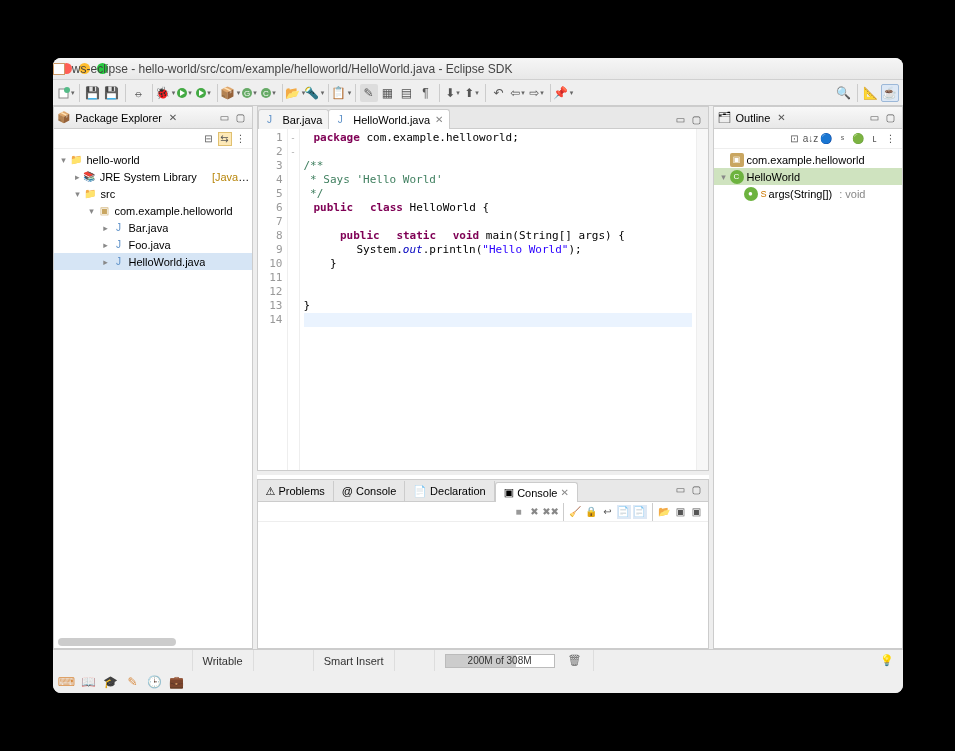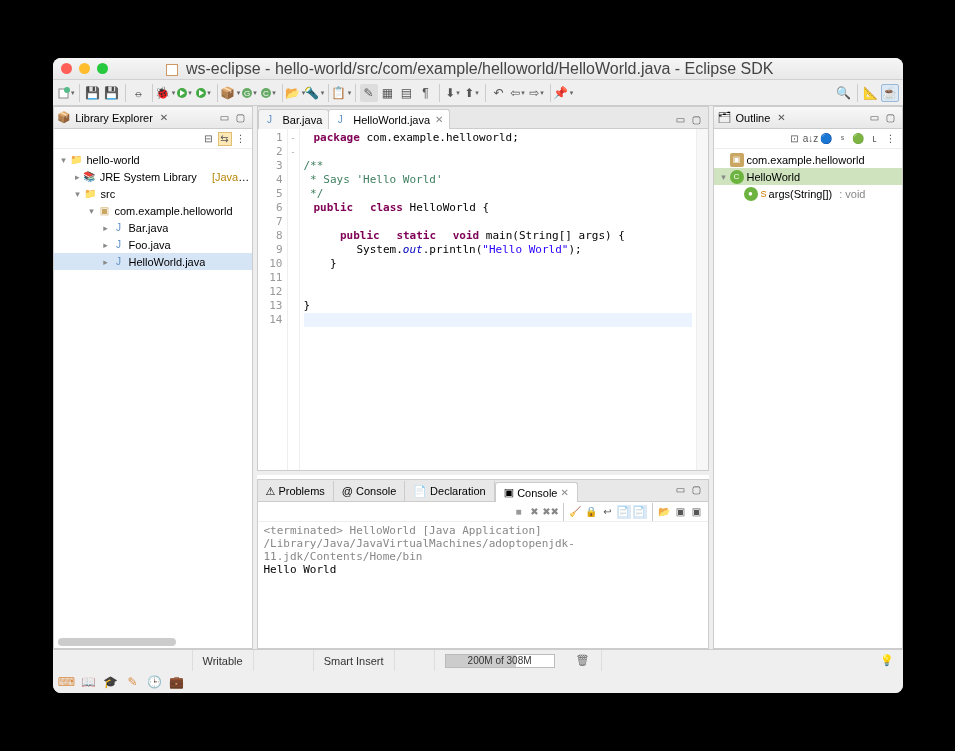--- a/index.html
+++ b/index.html
@@ -4,21 +4,21 @@
 <style>
 * { box-sizing: border-box; margin: 0; padding: 0; }
 body { background: #000; font-family: -apple-system, "Helvetica Neue", Arial, sans-serif; font-size: 11px; display: flex; align-items: center; justify-content: center; height: 751px; width: 955px; }
 .window { width: 850px; height: 635px; background: #eeeeee; border-radius: 8px; box-shadow: 0 10px 40px rgba(0,0,0,0.5); overflow: hidden; display: flex; flex-direction: column; }
 
 
 .titlebar { height: 22px; background: linear-gradient(#f6f6f6,#e8e8e8); display: flex; align-items: center; padding: 0 8px; border-bottom: 1px solid #d0d0d0; position: relative; }
 .traffic { display: flex; gap: 7px; }
 .traffic span { width: 11px; height: 11px; border-radius: 50%; display: block; }
 .tr-red { background: #ff5f56; } .tr-yel { background: #ffbd2e; } .tr-grn { background: #27c93f; }
-.title { position: absolute; left: 0; right: 16px; text-align: center; font-size: 16px; color: #444; pointer-events: none; }
+.title { position: absolute; left: 0; right: 16px; font-size: 12px; color: #444; pointer-events: none; }
 .title-icon { display:inline-block; width:12px; height:12px; background:#fff; border:1px solid #c96; vertical-align:-2px; margin-right:4px; }
 
 
 .toolbar { height: 26px; background: #efefef; border-bottom: 1px solid #ccc; display: flex; align-items: center; padding: 0 4px; gap: 1px; }
 .tb-sep { width: 1px; height: 18px; background: #ccc; margin: 0 3px; }
 .tb-btn { width: 18px; height: 18px; display: flex; align-items: center; justify-content: center; cursor: pointer; border-radius: 2px; font-size: 12px; color: #555; }
 .tb-btn.dropdown::after { content: "▾"; font-size: 7px; margin-left: 1px; color: #666; }
 .tb-spacer { flex: 1; }
 
 
@@ -185,21 +185,21 @@
     <div class="tb-sep"></div>
     <div class="tb-btn">📐</div>
     <div class="tb-btn" style="background:#dde8f5;border:1px solid #9cb8d8">☕</div>
   </div>
 
   <div class="main">
 
     <div class="left-pane">
       <div class="view-header">
         <span>📦</span>
-        <span class="vh-title">Library Explorer</span>
+        <span class="vh-title">Package Explorer</span>
         <span class="vh-btn">✕</span>
         <div class="vh-icons">
           <span class="vh-btn">▭</span>
           <span class="vh-btn">▢</span>
         </div>
       </div>
       <div class="mini-toolbar">
         <span class="vh-btn">⊟</span>
         <span class="vh-btn" style="background:#fde9b8;border:1px solid #e0c070">⇆</span>
         <span class="vh-btn">⋮</span>
@@ -335,24 +335,20 @@
           <span class="vh-btn">🧹</span>
           <span class="vh-btn">🔒</span>
           <span class="vh-btn">↩</span>
           <span class="vh-btn" style="background:#dde8f5">📄</span>
           <span class="vh-btn" style="background:#dde8f5">📄</span>
           <div class="tb-sep"></div>
           <span class="vh-btn">📂</span>
           <span class="vh-btn dropdown">▣</span>
           <span class="vh-btn dropdown">▣</span>
         </div>
-        <div class="console-text">
-          <div class="term">&lt;terminated&gt; HelloWorld [Java Application] /Library/Java/JavaVirtualMachines/adoptopenjdk-11.jdk/Contents/Home/bin</div>
-          <div>Hello World</div>
-        </div>
       </div>
     </div>
 
     <div class="sash-v"></div>
 
     <div class="right-pane">
       <div class="view-header">
         <span>🗂</span>
         <span class="vh-title">Outline</span>
         <span class="vh-btn">✕</span>
@@ -391,21 +387,21 @@
       </div>
     </div>
   </div>
 
   <div class="statusbar">
     <div class="sb-cell" style="width:140px"></div>
     <div class="sb-cell">Writable</div>
     <div class="sb-cell" style="width:60px"></div>
     <div class="sb-cell">Smart Insert</div>
     <div class="sb-cell" style="width:40px"></div>
-    <div class="sb-cell" style="gap:16px">
+    <div class="sb-cell" style="gap:8px">
       <div class="heap">
         <div class="heap-fill" id="heapfill" style="width: 65%;"></div>
         <span class="heap-label">200M of 308M</span>
       </div>
       <span class="trash-btn">🗑</span>
     </div>
     <div class="sb-spacer"></div>
     <span class="bulb">💡</span>
   </div>
 

